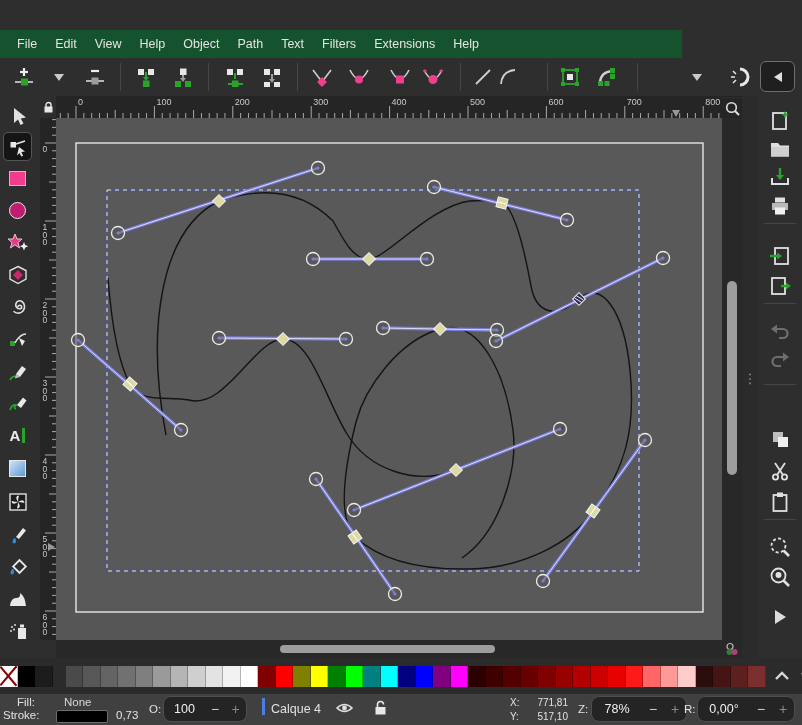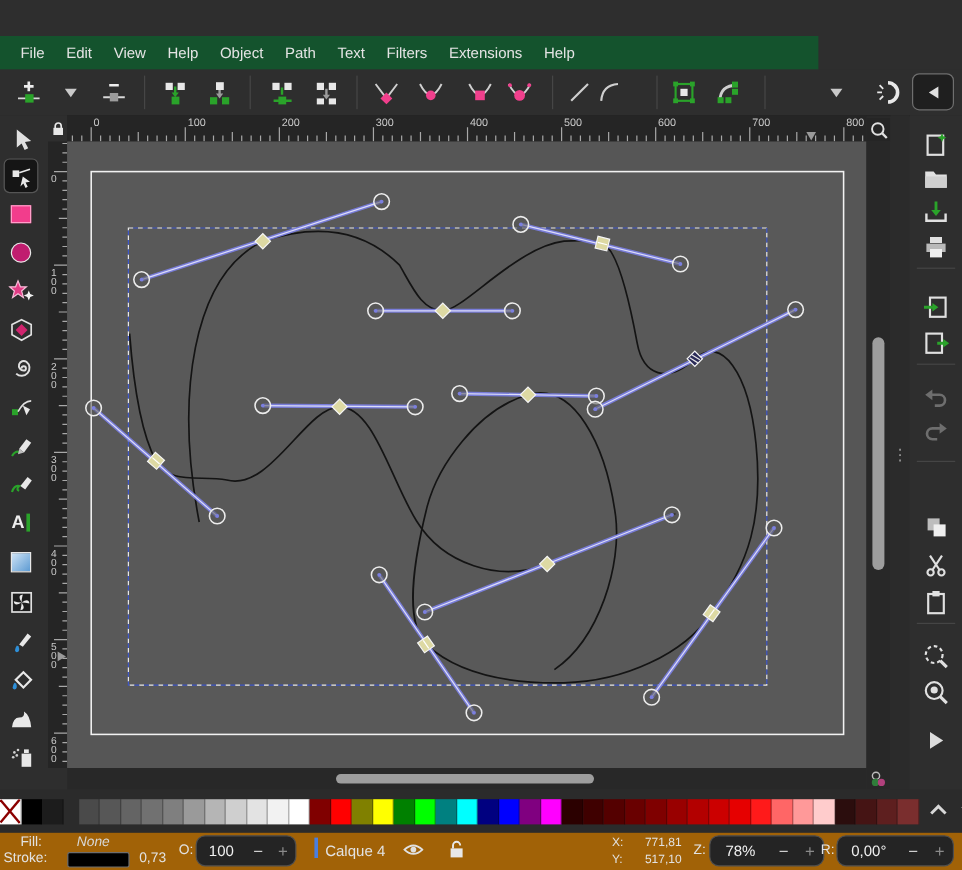--- a/index.html
+++ b/index.html
@@ -61,21 +61,21 @@
   .palette{position:absolute;left:0;top:658px;width:802px;height:36px;background:#2b2b2b;
            display:flex;align-items:center;}
   .swrow{display:flex;height:21px;margin-left:0;}
   .sw{width:17.5px;height:21px;box-sizing:border-box;border-right:1px solid rgba(0,0,0,.25);}
   .sw.gap{margin-left:13px;}
   .sw.none{background:#fff;position:relative;overflow:hidden;}
   .sw.none:before,.sw.none:after{content:"";position:absolute;left:-4px;right:-4px;top:9px;height:2px;background:#8b0000;}
   .sw.none:before{transform:rotate(50deg);} .sw.none:after{transform:rotate(-50deg);}
   .pal-ctrl{display:flex;align-items:center;gap:10px;margin-left:8px;color:#d8d8d8;}
   
-  .statusbar{position:absolute;left:0;top:694px;width:802px;height:31px;background:#a16207;
+  .statusbar{position:absolute;left:0;top:694px;width:802px;height:31px;background:#404040;
              font-size:11.5px;color:#e2e2e2;}
   .sb-label{position:absolute;color:#e2e2e2;}
   .spin{position:absolute;height:26px;top:2px;background:#242424;border:1px solid #4e4e4e;border-radius:8px;
         display:flex;align-items:center;box-sizing:border-box;}
   .spin .val{padding:0 10px;font-size:12.5px;color:#f0f0f0;flex:1;text-align:center;}
   .spin .bminus,.spin .bplus{width:22px;text-align:center;color:#cfcfcf;font-size:14px;}
   .spin .bplus{color:#8a8a8a;}
   .stroke-swatch{position:absolute;left:56px;top:16px;width:50px;height:11px;background:#000;
                  border:1px solid #6e6e6e;border-radius:2px;}
   .layer-bar{position:absolute;left:262px;top:4px;width:3px;height:17px;background:#4a7fe0;}
@@ -799,21 +799,21 @@
           </svg></span>
       <span><svg width="16" height="10">
             <polyline points="2,2 8,8 14,2" fill="none" stroke="#d8d8d8" stroke-width="2.4"></polyline>
           </svg></span>
 
     </div>
   </div>
 
   <div class="statusbar">
     <span class="sb-label" style="left:17px;top:2px">Fill:</span>
-    <span class="sb-label" style="left:64px;top:2px;font-style:italic;color:#d8d8d8">None</span>
+    <span class="sb-label" style="left:64px;top:2px;color:#d8d8d8">None</span>
     <span class="sb-label" style="left:3px;top:15px">Stroke:</span>
     <span class="stroke-swatch"></span>
     <span class="sb-label" style="left:116px;top:15px">0,73</span>
 
     <span class="sb-label" style="left:149px;top:9px">O:</span>
     <div class="spin" style="left:163px;width:84px">
       <span class="val">100</span>
       <span class="bminus">−</span>
       <span class="bplus">+</span>
     </div>

